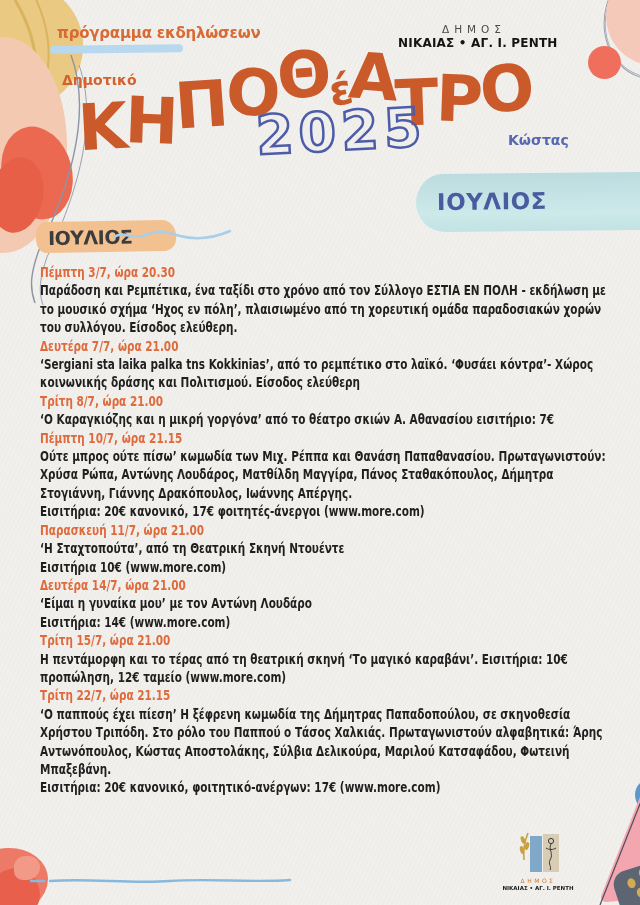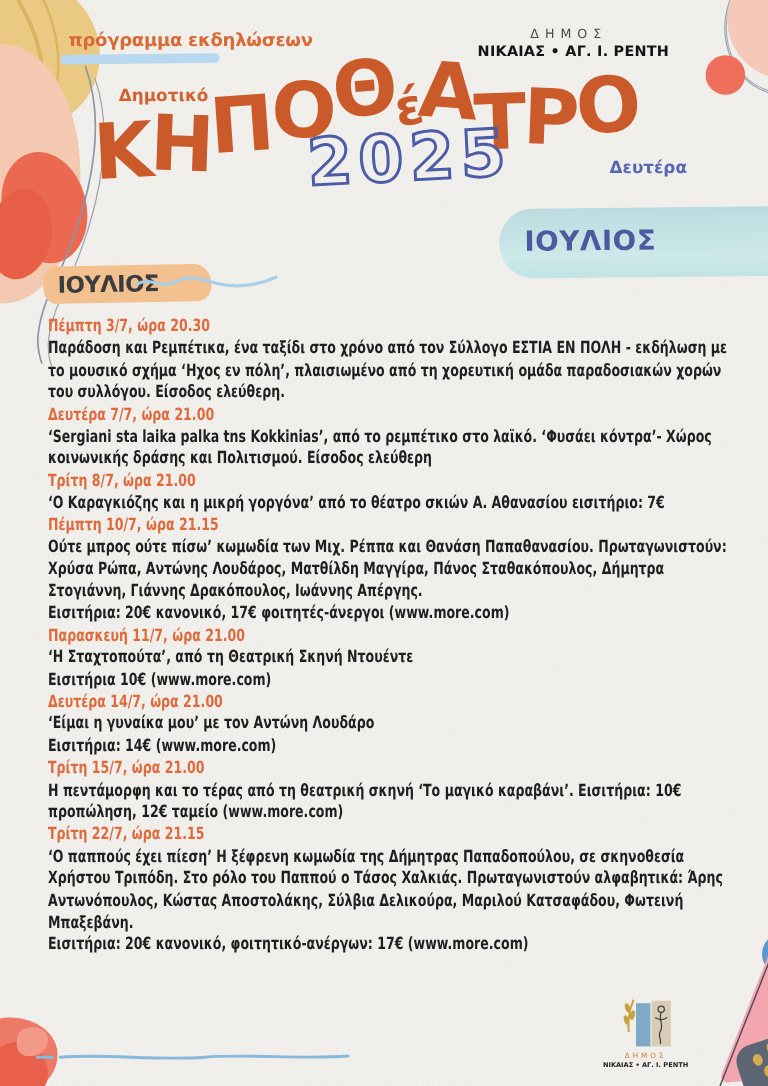--- a/index.html
+++ b/index.html
@@ -36,21 +36,21 @@
   .tl:nth-of-type(5){transform:translateY(-2px) rotate(-5deg);}
   .tl:nth-of-type(6){transform:translateY(6px) rotate(-10deg);font-size:42px;}
   .tl:nth-of-type(7){transform:translateY(0px) rotate(4deg);}
   .tl:nth-of-type(8){transform:translateY(26px) rotate(-2deg);}
   .tl:nth-of-type(9){transform:translateY(22px) rotate(2deg);}
   .tl:nth-of-type(10){transform:translateY(12px) rotate(-4deg);}
   .title-year{
     position:absolute;left:178px;top:60px;font-size:54px;font-weight:bold;letter-spacing:5px;
     color:transparent;-webkit-text-stroke:2.5px #4C5CA8;transform:rotate(-3deg);
   }
-  .title-prefix{position:absolute;left:62px;top:72px;font-size:14px;font-weight:bold;color:#D2622E;z-index:3;margin-left:37px;}
+  .title-prefix{position:absolute;left:62px;top:72px;font-size:14px;font-weight:bold;color:#D2622E;z-index:3;}
   .title-suffix{position:absolute;left:508px;top:132px;font-size:14px;font-weight:bold;color:#5668B0;z-index:3;}
   
   .month-right-band{position:absolute;left:416px;top:173px;width:240px;height:58px;z-index:2;
     background:linear-gradient(180deg,#BBDCDF 0%,#CDE9EA 70%,#C2E2E3 100%);
     border-radius:28px 6px 10px 30px / 30px 8px 10px 30px;transform:rotate(-0.6deg);}
   .month-right-label{position:absolute;left:21px;top:15px;font-size:23px;font-weight:bold;color:#4A5BA0;letter-spacing:0.5px;}
   .month-left-band{position:absolute;left:36px;top:221px;width:140px;height:31px;z-index:2;
     background:#F3C08F;border-radius:10px 14px 12px 10px / 14px 16px 12px 14px;transform:rotate(-1deg);}
   .month-left-label{position:absolute;left:12px;top:5px;font-size:19px;font-weight:bold;color:#3B3C3E;letter-spacing:-0.5px;}
   .squiggle{position:absolute;left:112px;top:224px;z-index:3;}
@@ -118,21 +118,21 @@
   <div class="muni-top">
     <div class="l1">ΔΗΜΟΣ</div>
     <div class="l2">ΝΙΚΑΙΑΣ • ΑΓ. Ι. ΡΕΝΤΗ</div>
   </div>
 
   <div class="title-prefix">Δημοτικό</div>
   <div class="title-wrap">
     <div class="title-letters"><span class="tl">Κ</span><span class="tl">Η</span><span class="tl">Π</span><span class="tl">Ο</span><span class="tl">Θ</span><span class="tl">έ</span><span class="tl">Α</span><span class="tl">Τ</span><span class="tl">Ρ</span><span class="tl">Ο</span></div>
     <div class="title-year">2025</div>
   </div>
-  <div class="title-suffix">Δευτέρα</div>
+  <div class="title-suffix">Κώστας</div>
 
   <div class="month-right-band">
     <div class="month-right-label">ΙΟΥΛΙΟΣ</div>
   </div>
 
   <div class="month-left-band">
     <div class="month-left-label">ΙΟΥΛΙΟΣ</div>
   </div>
   <svg class="squiggle" width="122" height="22" viewBox="0 0 122 22">
     <path d="M2,13 C12,6 22,17 34,11 C46,5 54,8 68,12 C84,16 102,14 118,7" stroke="#A9CFE8" stroke-width="2.6" fill="none" stroke-linecap="round"></path>

